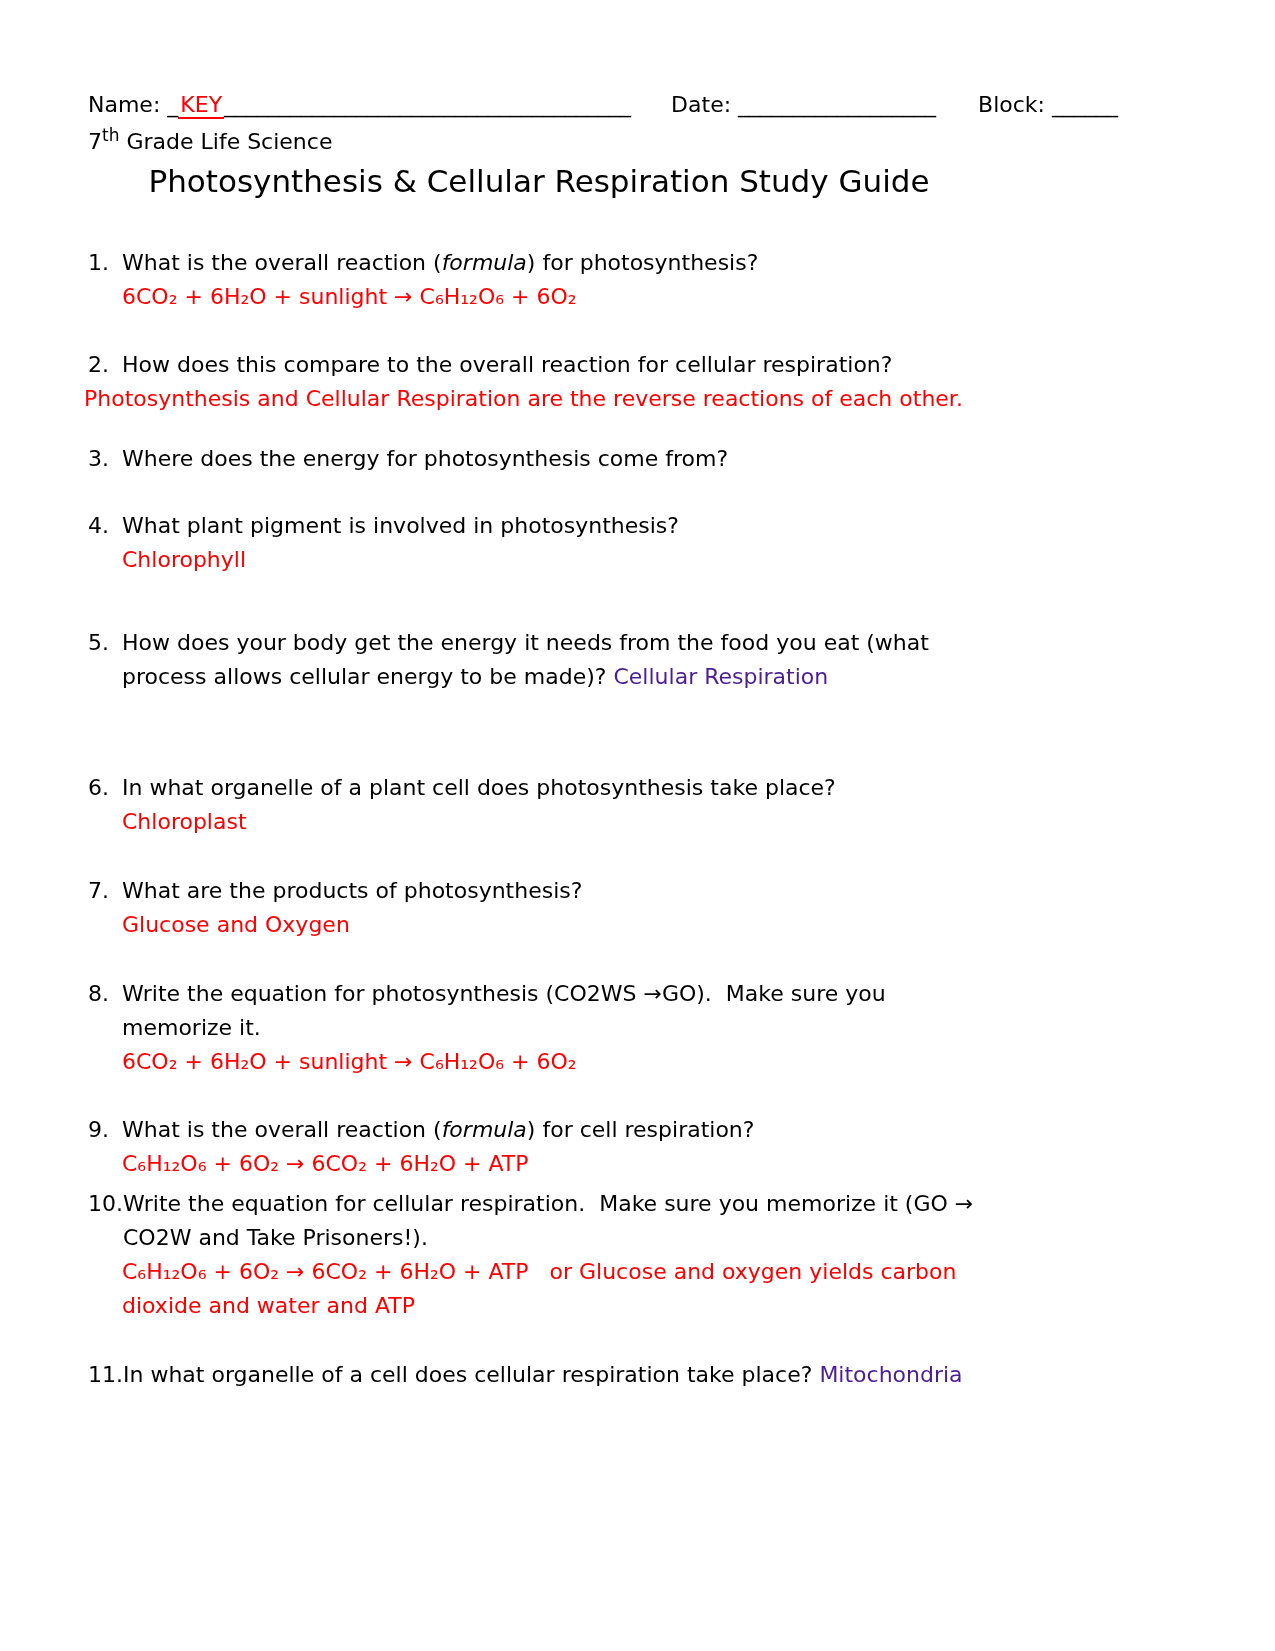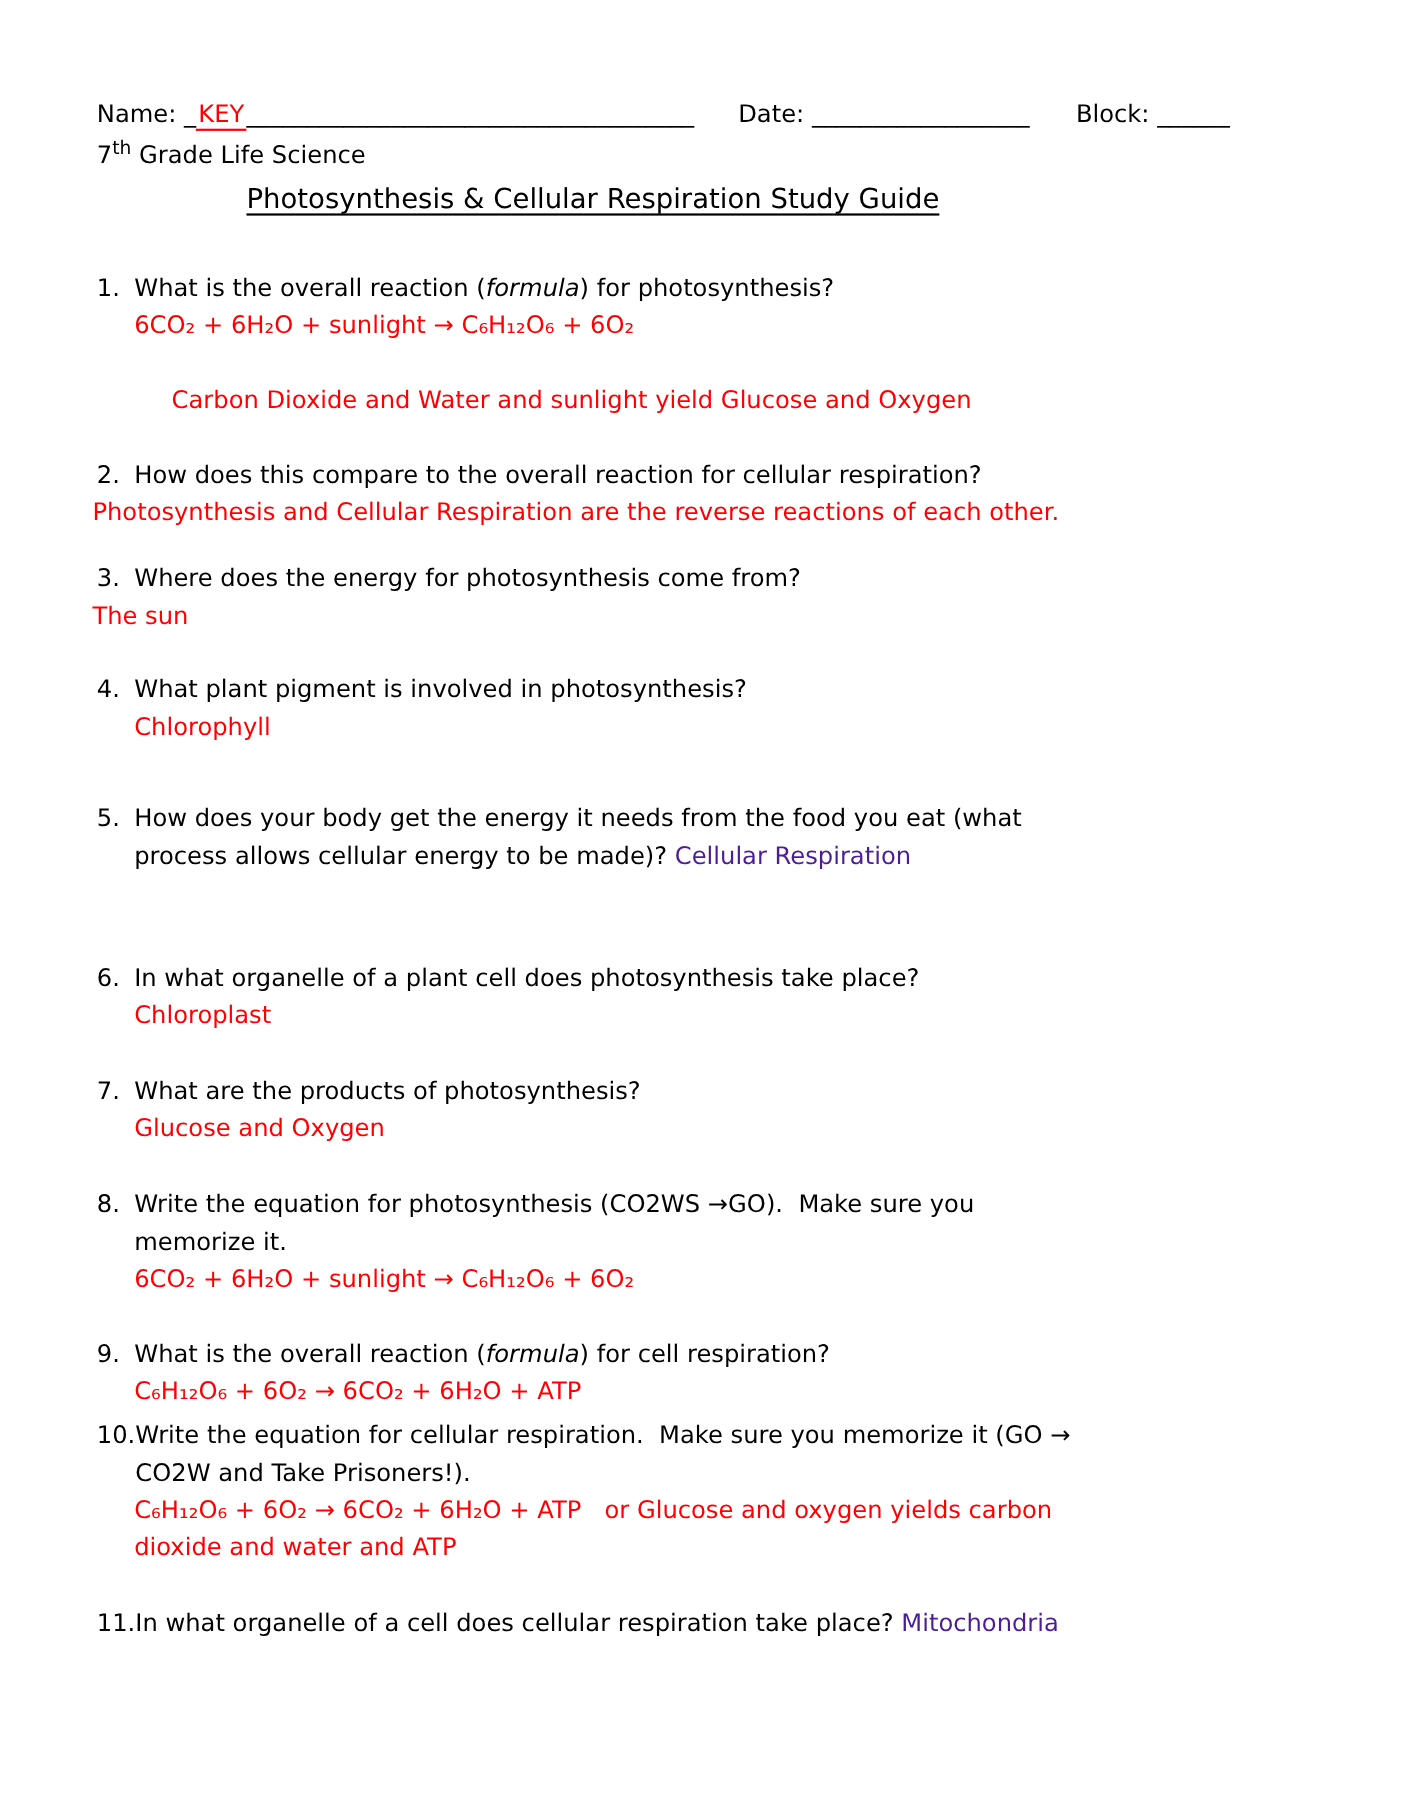--- a/index.html
+++ b/index.html
@@ -10,22 +10,22 @@
   }
   .page{box-sizing:border-box;width:1072px;padding:88px 82px 0 88px;}
   .header-row{white-space:nowrap;}
   .key{color:#ff0000;border-bottom:2.5px solid #ff0000;padding:0 2px;}
   .ml40{margin-left:40px;}
   .ml42{margin-left:42px;}
   .grade-line{margin-top:3px;white-space:pre-wrap;}
   .grade-line sup{font-size:17px;line-height:0;}
   .title-wrap{text-align:center;margin-top:0;}
   .title{
-    display:inline-block;font-size:25px;line-height:44px;
-    text-decoration:underline;text-decoration-thickness:2px;text-underline-offset:5px;
+    display:inline-block;font-size:31px;line-height:44px;
+    text-decoration-thickness:2px;text-underline-offset:5px;
   }
   .q{display:flex;}
   .num{flex:0 0 34px;}
   .qtext{flex:1;white-space:pre-wrap;}
   .it{font-style:italic;}
   .red{color:#4c1d95;}
   .ans{color:#ff0000;margin-left:34px;white-space:pre-wrap;}
   .ans.flush{margin-left:-4px;}
   .ans.ind2{margin-left:68px;}
 </style>
@@ -38,33 +38,31 @@
 
   <div class="grade-line"><span>7</span><sup>th</sup><span> Grade Life Science</span></div>
 
   <div class="title-wrap"><span class="title">Photosynthesis &amp; Cellular Respiration Study Guide</span></div>
 
   <div class="q" style="margin-top:43px">
       <span class="num">1.</span>
       <div class="qtext"><span>What is the overall reaction (</span><span class="it">formula</span><span>) for photosynthesis?</span></div>
     </div>
   <div class="ans ind1">6CO₂ + 6H₂O + sunlight → C₆H₁₂O₆ + 6O₂</div>
-  <div class="ans ind2" style="margin-top:34px">Carbon Dioxide and Water and sunlight yield Glucose and Oxygen</div>
 
   <div class="q" style="margin-top:34px">
       <span class="num">2.</span>
       <div class="qtext"><span>How does this compare to the overall reaction for cellular respiration?</span></div>
     </div>
   <div class="ans flush">Photosynthesis and Cellular Respiration are the reverse reactions of each other.</div>
 
   <div class="q" style="margin-top:26px">
       <span class="num">3.</span>
       <div class="qtext"><span>Where does the energy for photosynthesis come from?</span></div>
     </div>
-  <div class="ans flush">The sun</div>
 
   <div class="q" style="margin-top:33px">
       <span class="num">4.</span>
       <div class="qtext"><span>What plant pigment is involved in photosynthesis?</span></div>
     </div>
   <div class="ans ind1">Chlorophyll</div>
 
   <div class="q" style="margin-top:49px">
       <span class="num">5.</span>
       <div class="qtext"><span>How does your body get the energy it needs from the food you eat (what process allows cellular energy to be made)? </span><span class="red">Cellular Respiration</span></div>

